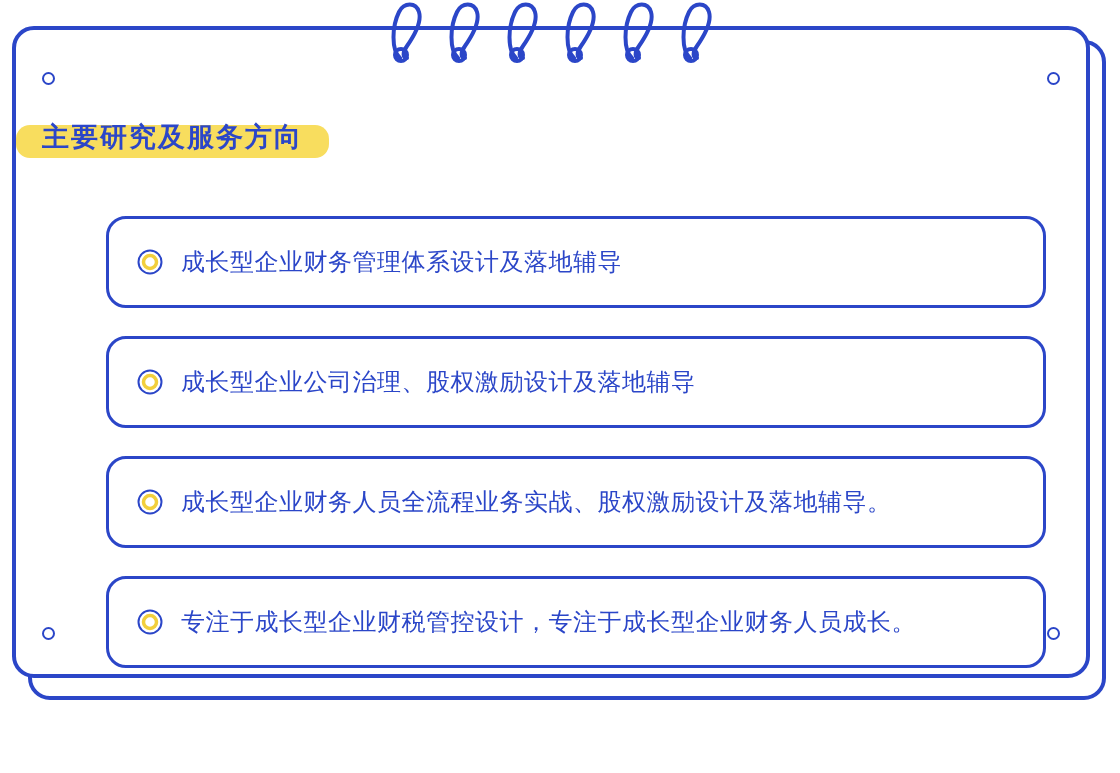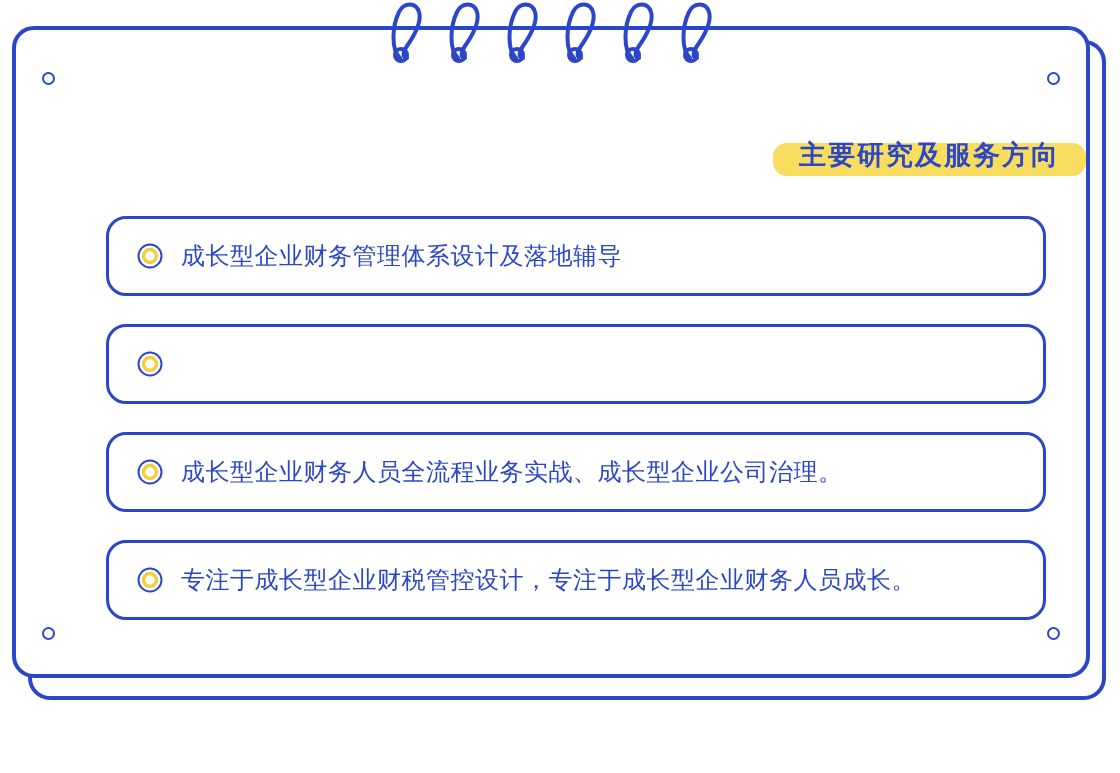--- a/index.html
+++ b/index.html
@@ -75,23 +75,23 @@
     top: 0;
     width: 34px;
     height: 66px;
   }
   .ring svg { display: block; }
 
   
   .title-wrap {
     position: absolute;
     left: 0;
-    top: 104px;
+    top: 86px;
     width: 100%;
-    text-align: right;
+    text-align: left;
   }
   .title-hl {
     display: inline-block;
     position: relative;
     padding: 4px 26px 6px 26px;
   }
   .title-hl::before {
     content: "";
     position: absolute;
     left: 0;
@@ -115,21 +115,21 @@
 
   
   .items {
     position: absolute;
     left: 90px;
     top: 186px;
     width: 940px;
   }
   .item {
     position: relative;
-    height: 80px;
+    height: 92px;
     margin-bottom: 28px;
     border: 3px solid #2b46c8;
     border-radius: 20px;
     background: #ffffff;
     box-sizing: border-box;
     display: flex;
     align-items: center;
     padding-left: 28px;
   }
   .item:last-child { margin-bottom: 8px; }
@@ -178,28 +178,29 @@
           <circle cx="13" cy="13" r="6.5" fill="none" stroke="#f2cf3c" stroke-width="3.5"></circle>
         </svg>
         <span class="item-label">成长型企业财务管理体系设计及落地辅导</span>
       </div>
 
       <div class="item">
         <svg class="bullet-icon" viewBox="0 0 26 26">
           <circle cx="13" cy="13" r="11.5" fill="none" stroke="#2b46c8" stroke-width="2"></circle>
           <circle cx="13" cy="13" r="6.5" fill="none" stroke="#f2cf3c" stroke-width="3.5"></circle>
         </svg>
-      </div>
-
-      <div class="item">
-        <svg class="bullet-icon" viewBox="0 0 26 26">
-          <circle cx="13" cy="13" r="11.5" fill="none" stroke="#2b46c8" stroke-width="2"></circle>
-          <circle cx="13" cy="13" r="6.5" fill="none" stroke="#f2cf3c" stroke-width="3.5"></circle>
-        </svg>
-        <span class="item-label">成长型企业财务人员全流程业务实战、成长型企业公司治理。</span>
+        <span class="item-label">成长型企业公司治理、股权激励设计及落地辅导</span>
+      </div>
+
+      <div class="item">
+        <svg class="bullet-icon" viewBox="0 0 26 26">
+          <circle cx="13" cy="13" r="11.5" fill="none" stroke="#2b46c8" stroke-width="2"></circle>
+          <circle cx="13" cy="13" r="6.5" fill="none" stroke="#f2cf3c" stroke-width="3.5"></circle>
+        </svg>
+        <span class="item-label">成长型企业财务人员全流程业务实战、股权激励设计及落地辅导。</span>
       </div>
 
       <div class="item">
         <svg class="bullet-icon" viewBox="0 0 26 26">
           <circle cx="13" cy="13" r="11.5" fill="none" stroke="#2b46c8" stroke-width="2"></circle>
           <circle cx="13" cy="13" r="6.5" fill="none" stroke="#f2cf3c" stroke-width="3.5"></circle>
         </svg>
         <span class="item-label">专注于成长型企业财税管控设计，专注于成长型企业财务人员成长。</span>
       </div>
 

